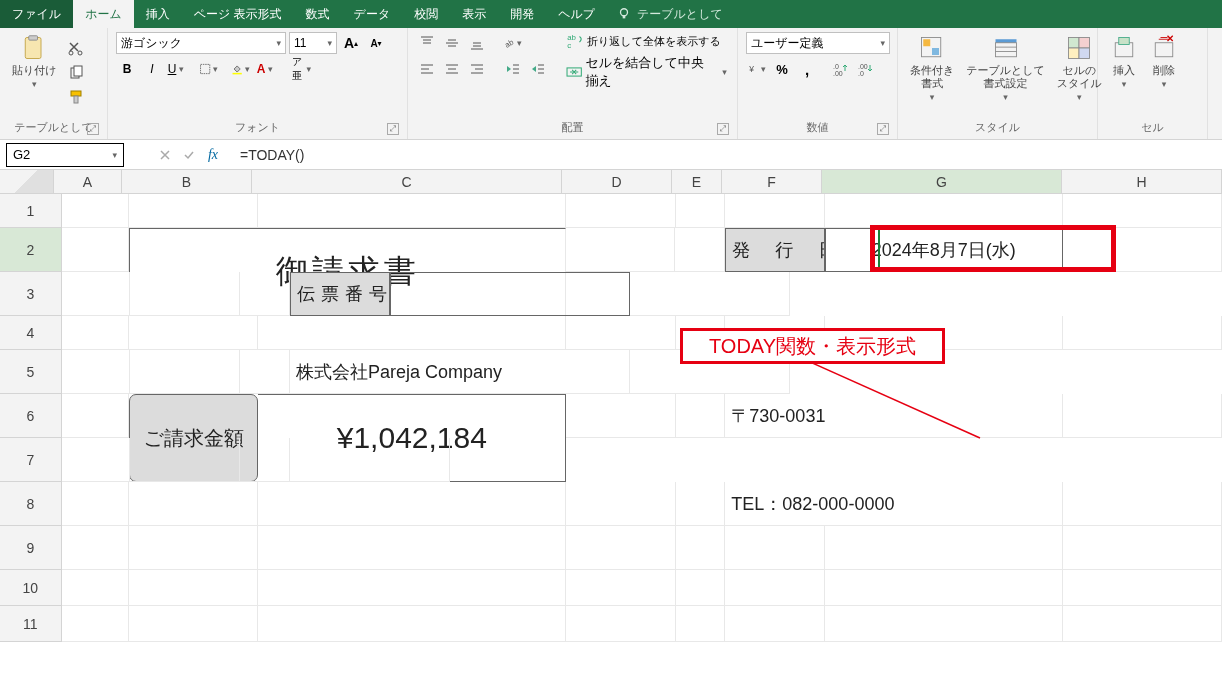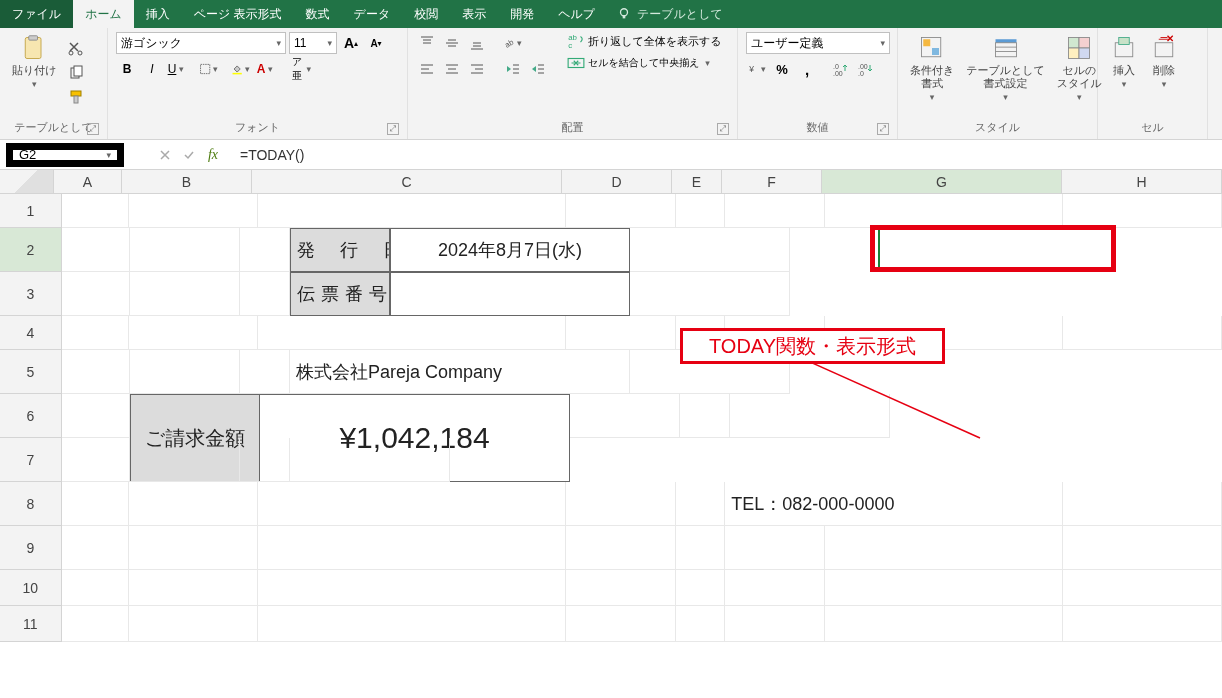--- a/index.html
+++ b/index.html
@@ -25,27 +25,27 @@
 .small-stack { display: flex; flex-direction: column; gap: 2px; }
 .ribbon-row { display: flex; align-items: center; gap: 3px; }
 .combo { height: 22px; border: 1px solid #c0c0c0; background: #fff; display: flex; align-items: center; padding: 0 4px; font-size: 12px; }
 .combo .caret { margin-left: auto; font-size: 9px; color: #666; }
 .icon-btn { width: 22px; height: 22px; display: flex; align-items: center; justify-content: center; cursor: pointer; border: 1px solid transparent; }
 .icon-btn svg { width: 16px; height: 16px; }
 .split-caret { width: 10px; font-size: 9px; color: #666; text-align: center; }
 
 
 .formula-bar { height: 30px; border-bottom: 1px solid #d4d4d4; display: flex; align-items: center; padding: 3px 6px; gap: 0; }
-.name-box { width: 118px; height: 24px; border: 7px solid #000000; background: #fff; display: flex; align-items: center; padding: 0 6px; font-size: 13px; }
+.name-box { width: 118px; height: 24px; border: 1px solid #000000; background: #fff; display: flex; align-items: center; padding: 0 6px; font-size: 13px; }
 .name-box .caret { margin-left: auto; font-size: 9px; color: #666; }
 .fb-sep { width: 22px; }
 .fb-btns { display: flex; align-items: center; gap: 6px; padding: 0 10px; }
 .fb-btn { width: 18px; height: 18px; display: flex; align-items: center; justify-content: center; color: #999; cursor: pointer; }
 .fb-btn.ok { color: #777; }
-.fx { font-style: italic; font-family: serif; font-size: 14px; color: #4d7c0f; }
+.fx { font-style: italic; font-family: serif; font-size: 14px; color: #0369a1; }
 .formula-input { flex: 1; height: 24px; padding: 0 8px; font-size: 14px; color: #333; display: flex; align-items: center; }
 
 
 .grid-area { position: relative; }
 .col-headers { display: flex; height: 24px; background: #f3f3f3; border-bottom: 1px solid #d4d4d4; }
 .corner { width: 62px; border-right: 1px solid #d4d4d4; background: linear-gradient(135deg, #f3f3f3 50%, #e0e0e0 50%); }
 .col-h { border-right: 1px solid #d4d4d4; display: flex; align-items: center; justify-content: center; font-size: 14px; color: #444; cursor: pointer; }
 .col-h.sel { background: #d8e8d6; }
 .rows { display: flex; flex-direction: column; }
 .row { display: flex; }
@@ -274,21 +274,21 @@
               <text x="1" y="14" font-size="7" fill="#3a7">c</text>
             </svg>
           <span style="font-size:11px">折り返して全体を表示する</span>
         </div>
         <div class="ribbon-row" style="cursor:pointer">
           <svg width="18" height="18" viewBox="0 0 16 16">
               <rect x="1" y="4" width="14" height="8" fill="none" stroke="#3a7"></rect>
               <path d="M4 8 L7 8 M9 8 L12 8" stroke="#3a7"></path>
               <path d="M6 6 L8 8 L6 10 M10 6 L8 8 L10 10" fill="none" stroke="#3a7"></path>
             </svg>
-          <span style="font-size:10px">セルを結合して中央揃え</span>
+          <span style="font-size:13px">セルを結合して中央揃え</span>
           <span class="split-caret">▾</span>
         </div>
       </div>
     </div>
     <div class="ribbon-group-label"><span>配置</span><span class="dlg-launcher">⤢</span></div>
   </div>
 
   <div class="ribbon-group" style="width:160px">
     <div class="small-stack" style="gap:4px">
       <div class="combo" style="width:144px">
@@ -436,20 +436,21 @@
         <div class="cell" style="width: 310px; height: 34px;"></div>
         <div class="cell" style="width: 110px; height: 34px;"></div>
         <div class="cell" style="width: 50px; height: 34px;"></div>
         <div class="cell" style="width: 100px; height: 34px;"></div>
         <div class="cell" style="width: 240px; height: 34px;"></div>
         <div class="cell" style="width: 160px; height: 34px;"></div>
       </div>
       <div class="row" style="height: 44px;">
         <div class="row-h sel">2</div>
         <div class="cell" style="width: 68px; height: 44px;"></div>
+        <div class="cell b-top b-left b-bot center big" style="width: 440px; height: 88px;">御請求書</div>
         <div class="cell" style="width: 110px; height: 44px;"></div>
         <div class="cell" style="width: 50px; height: 44px;"></div>
         <div class="cell b-all bg-gray spaced" style="width: 100px; height: 44px;">発 行 日</div>
         <div class="cell b-all center" style="width: 240px; height: 44px;">2024年8月7日(水)</div>
         <div class="cell" style="width: 160px; height: 44px;"></div>
       </div>
       <div class="row" style="height: 44px;">
         <div class="row-h">3</div>
         <div class="cell" style="width: 68px; height: 44px;"></div>
         <div class="cell" style="width: 110px; height: 44px;"></div>
@@ -473,24 +474,25 @@
         <div class="row-h">5</div>
         <div class="cell" style="width: 68px; height: 44px;"></div>
         <div class="cell" style="width: 110px; height: 44px;"></div>
         <div class="cell" style="width: 50px; height: 44px;"></div>
         <div class="cell " style="width: 340px; height: 44px;">株式会社Pareja Company</div>
         <div class="cell" style="width: 160px; height: 44px;"></div>
       </div>
       <div class="row" style="height: 44px;">
         <div class="row-h">6</div>
         <div class="cell" style="width: 68px; height: 44px;"></div>
-        <div class="cell b-all bg-gray center" style="font-size: 20px; width: 130px; height: 88px;">ご請求金額</div>
+        <div class="cell b-all bg-gray center" style="font-size: 20px; width: 130px; height: 88px; border-radius: 7px;">ご請求金額</div>
         <div class="cell b-top b-right b-bot center" style="font-size: 30px; width: 310px; height: 88px;">¥1,042,184</div>
         <div class="cell" style="width: 110px; height: 44px;"></div>
         <div class="cell" style="width: 50px; height: 44px;"></div>
+        <div class="cell " style="width: 340px; height: 44px;">〒730-0031</div>
         <div class="cell" style="width: 160px; height: 44px;"></div>
       </div>
       <div class="row" style="height: 44px;">
         <div class="row-h">7</div>
         <div class="cell" style="width: 68px; height: 44px;"></div>
         <div class="cell" style="width: 110px; height: 44px;"></div>
         <div class="cell" style="width: 50px; height: 44px;"></div>
         <div class="cell" style="width: 160px; height: 44px;"></div>
       </div>
       <div class="row" style="height: 44px;">

